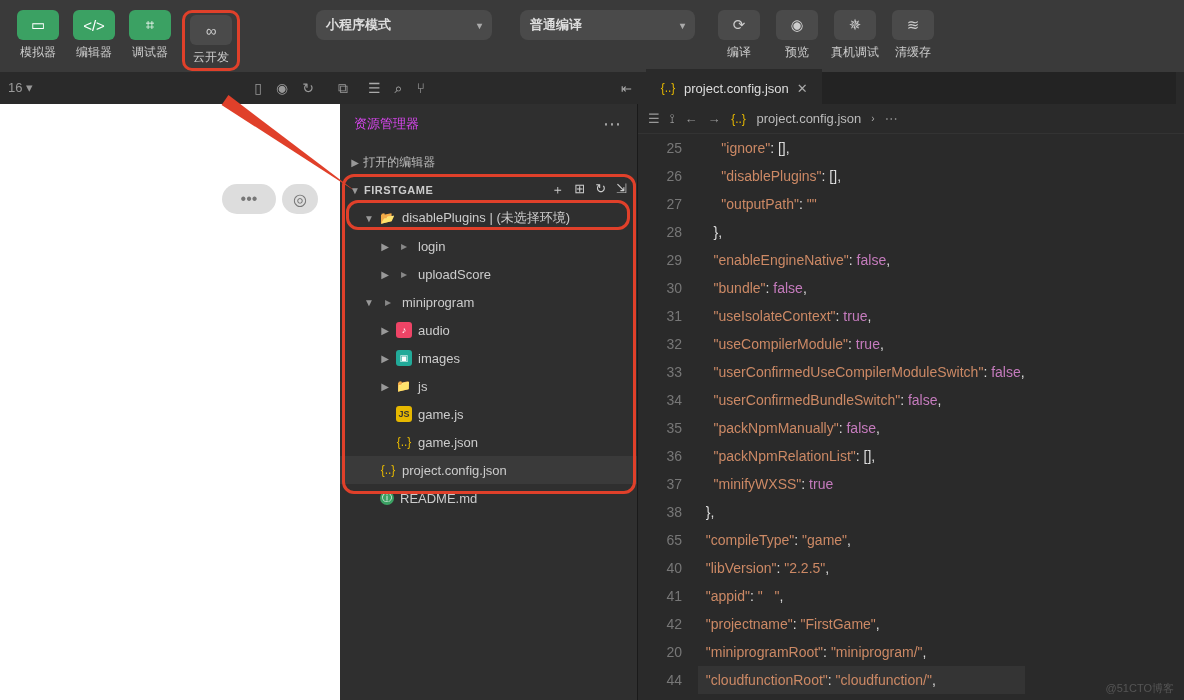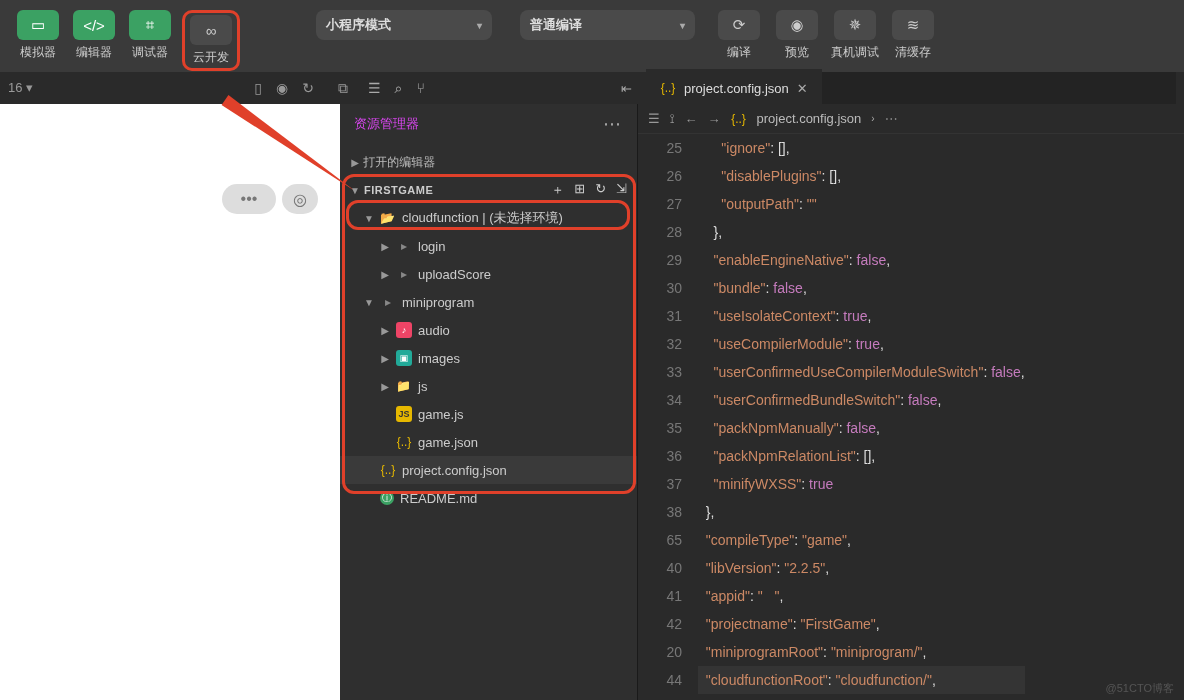--- a/index.html
+++ b/index.html
@@ -178,21 +178,21 @@
           <span>＋</span>
           <span>⊞</span>
           <span>↻</span>
           <span>⇲</span>
         </div>
       </div>
       <div id="tree-nodes">
           <div class="node" style="padding-left: 24px;">
             <span class="twisty">▼</span>
             <span class="fico folder-open">📂</span>
-            <span>cloudfunction | (未选择环境)</span>
+            <span>disablePlugins | (未选择环境)</span>
           </div>
           <div class="node" style="padding-left: 40px;">
             <span class="twisty">▶</span>
             <span class="fico gray">▸</span>
             <span>login</span>
           </div>
           <div class="node" style="padding-left: 40px;">
             <span class="twisty">▶</span>
             <span class="fico gray">▸</span>
             <span>uploadScore</span>

